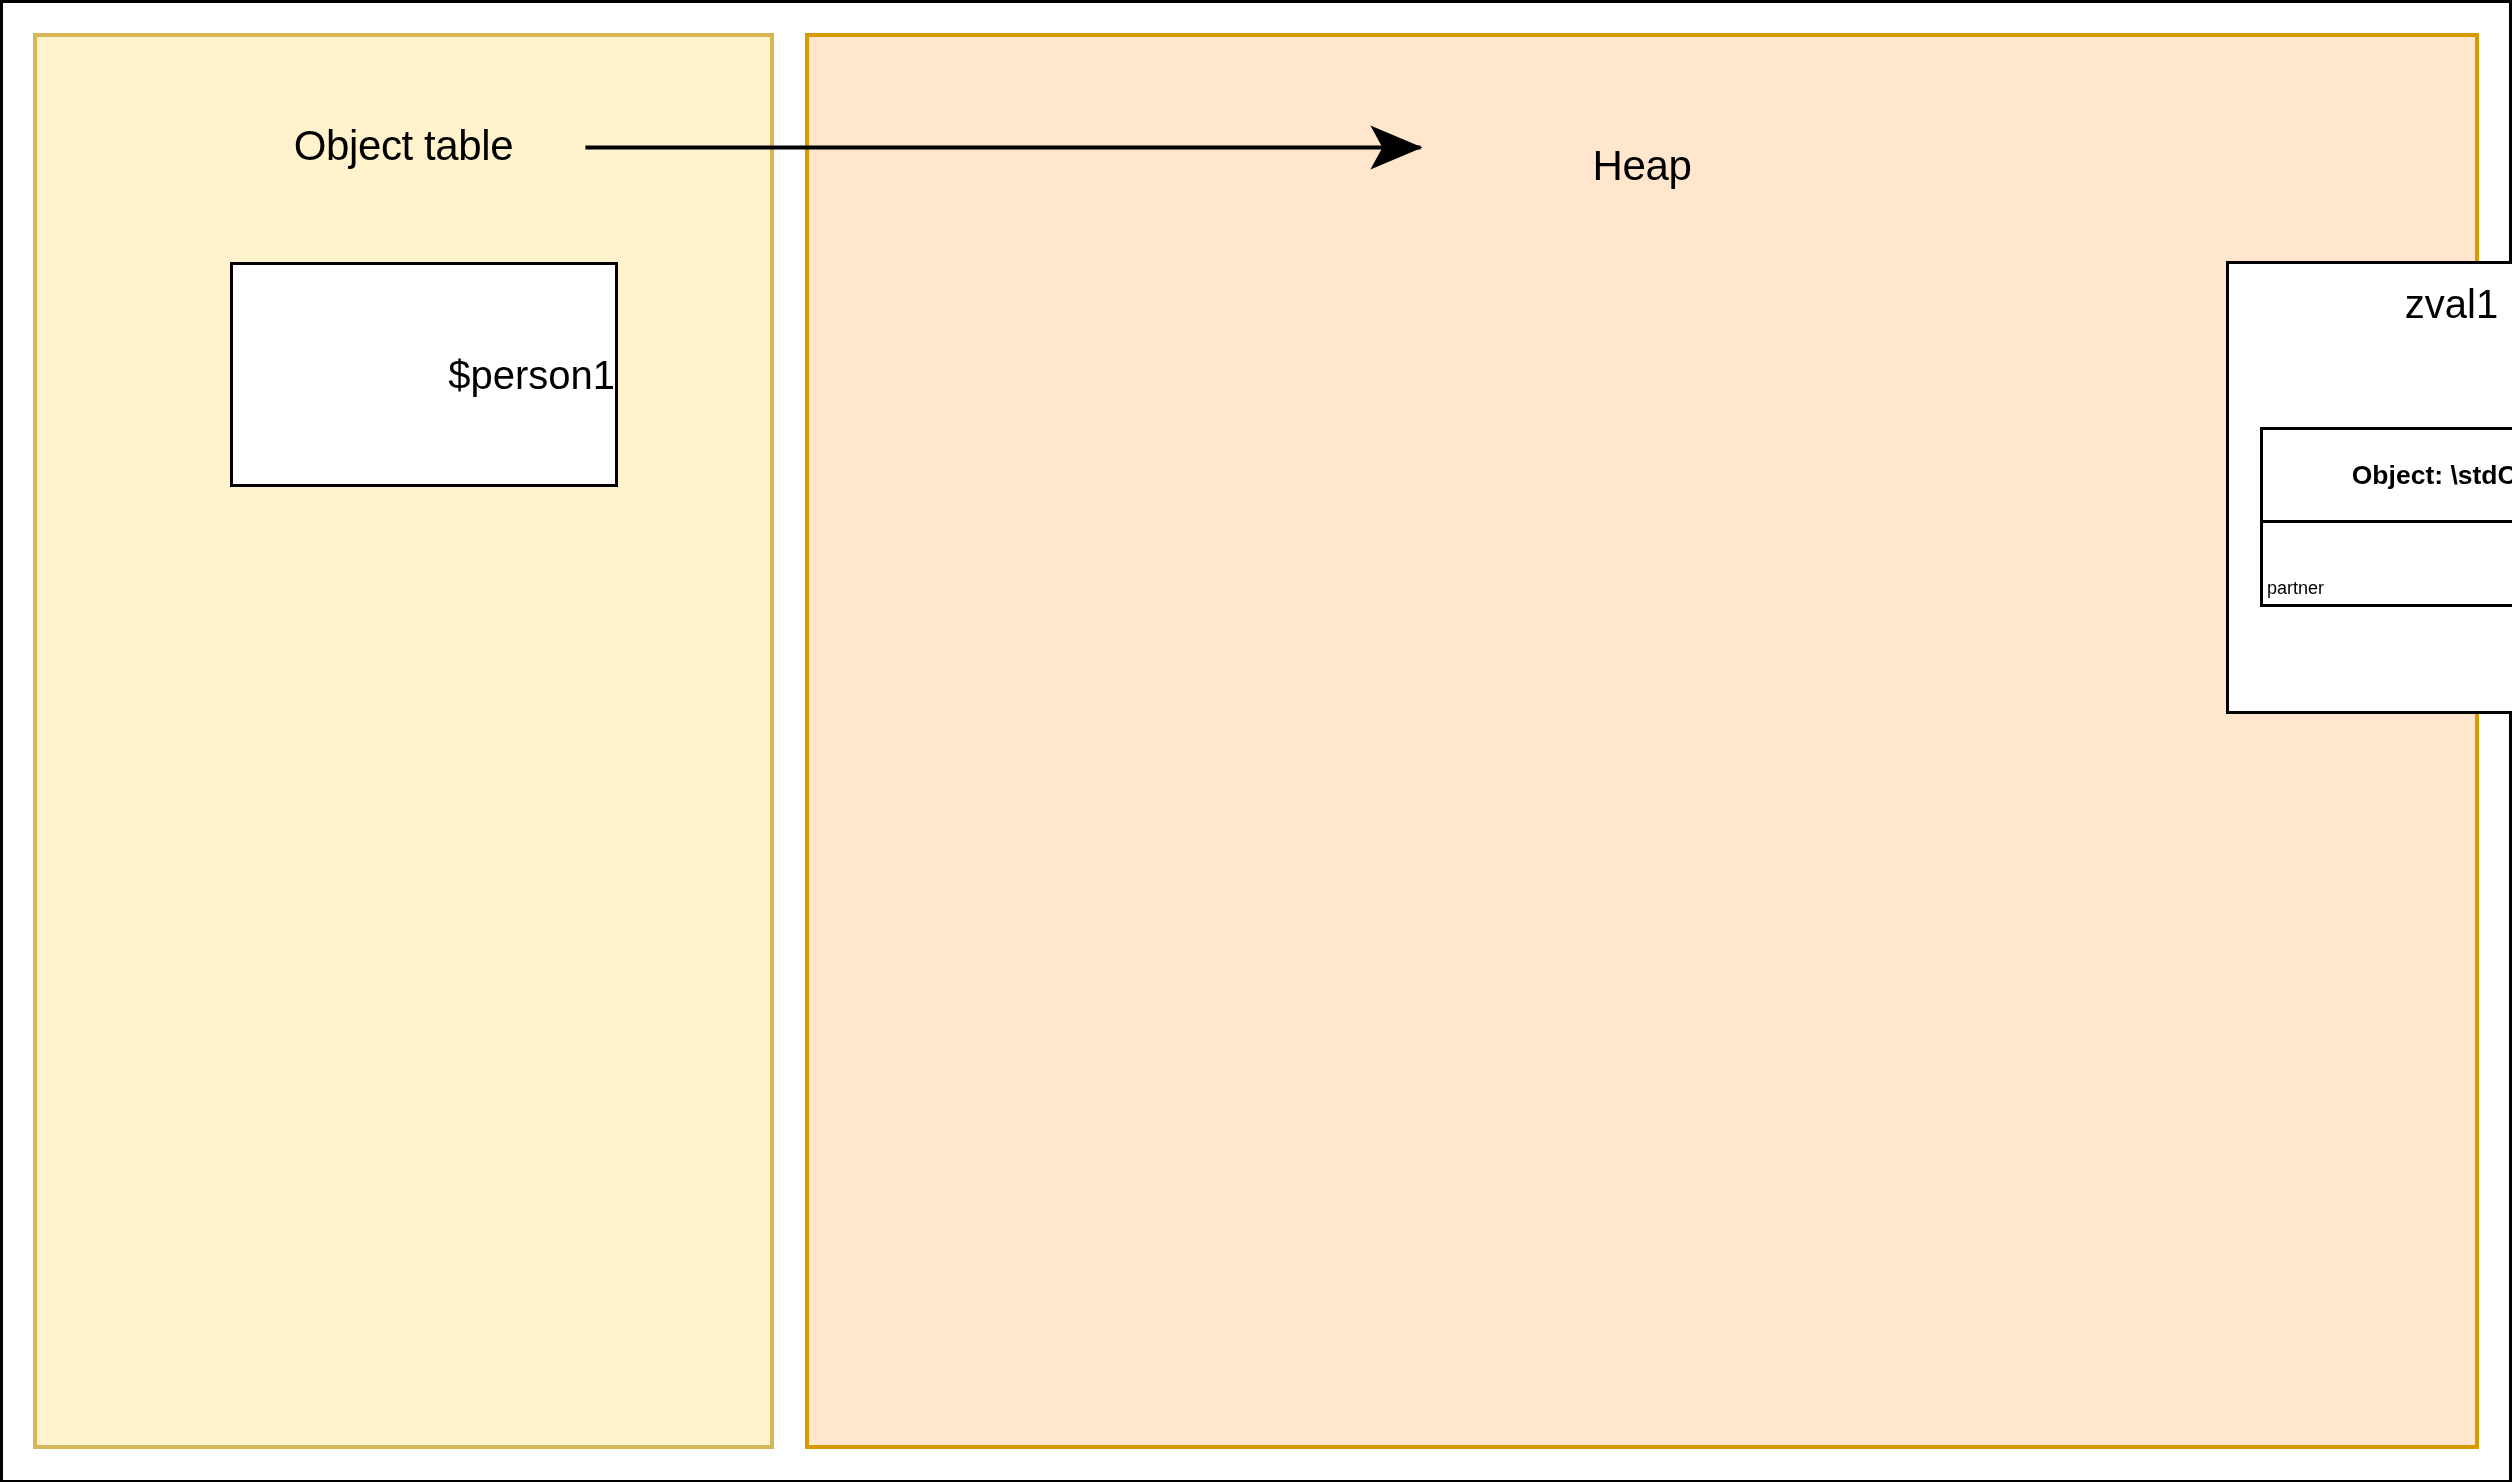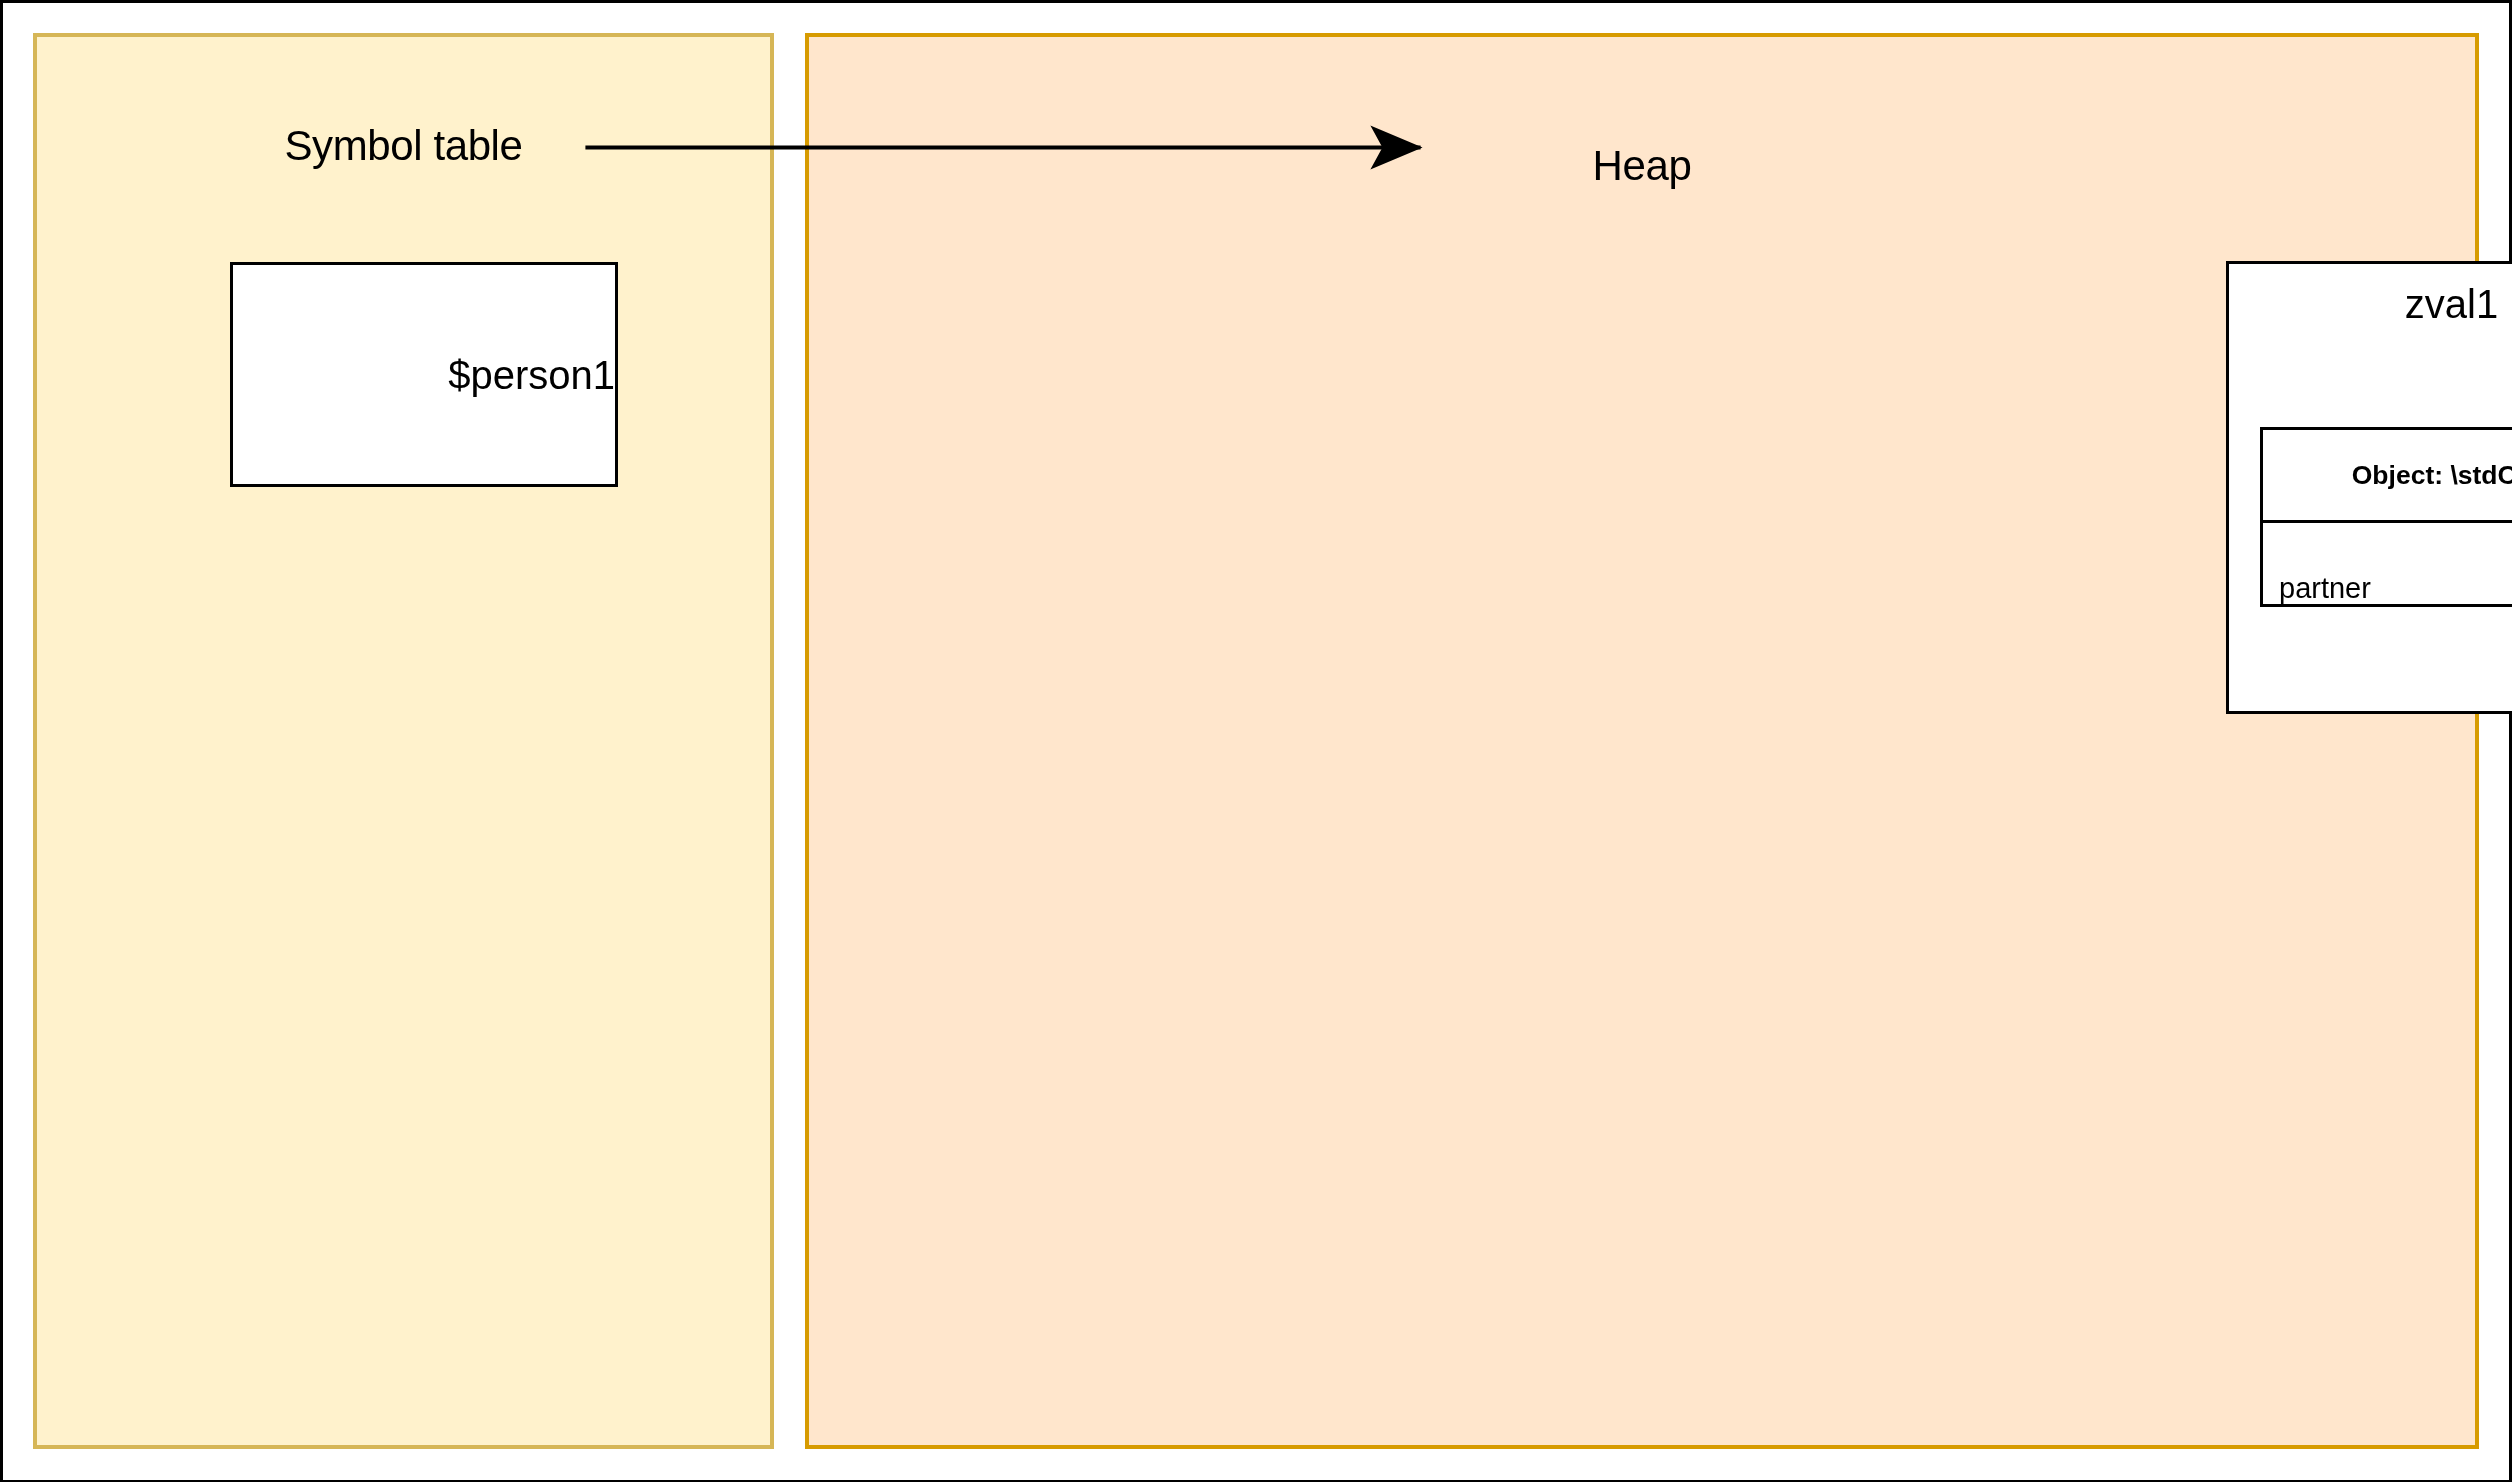--- a/index.html
+++ b/index.html
@@ -134,45 +134,45 @@
     padding-left: 13px;
   }
   .object-table-row {
     position: relative;
     box-sizing: border-box;
     height: 84px;
     display: flex;
     align-items: center;
   }
   .object-table-row-label {
-    font-size: 29px;
-    color: #000000;
-    white-space: nowrap;
-    padding-left: 16px;
+    font-size: 18px;
+    color: #000000;
+    white-space: nowrap;
+    padding-left: 4px;
     margin-top: 46px;
   }
 
   
   #pointer-arrow {
     position: absolute;
     left: 577px;
     top: 312px;
     width: 844px;
     height: 53px;
     overflow: visible;
     pointer-events: none;
   }
 </style>
 </head>
 <body>
 
 <div id="canvas">
 
   <div class="region" id="symbol-table-region">
-    <div class="region-title" id="symbol-table-title">Symbol table</div>
+    <div class="region-title" id="symbol-table-title">Object table</div>
 
     <div class="node-box" id="person1-box">
       <div id="person1-label">$person1</div>
     </div>
   </div>
 
   <div class="region" id="heap-region">
     <div class="region-title" id="heap-title">Heap</div>
 
     <div class="node-box" id="zval1-box">

